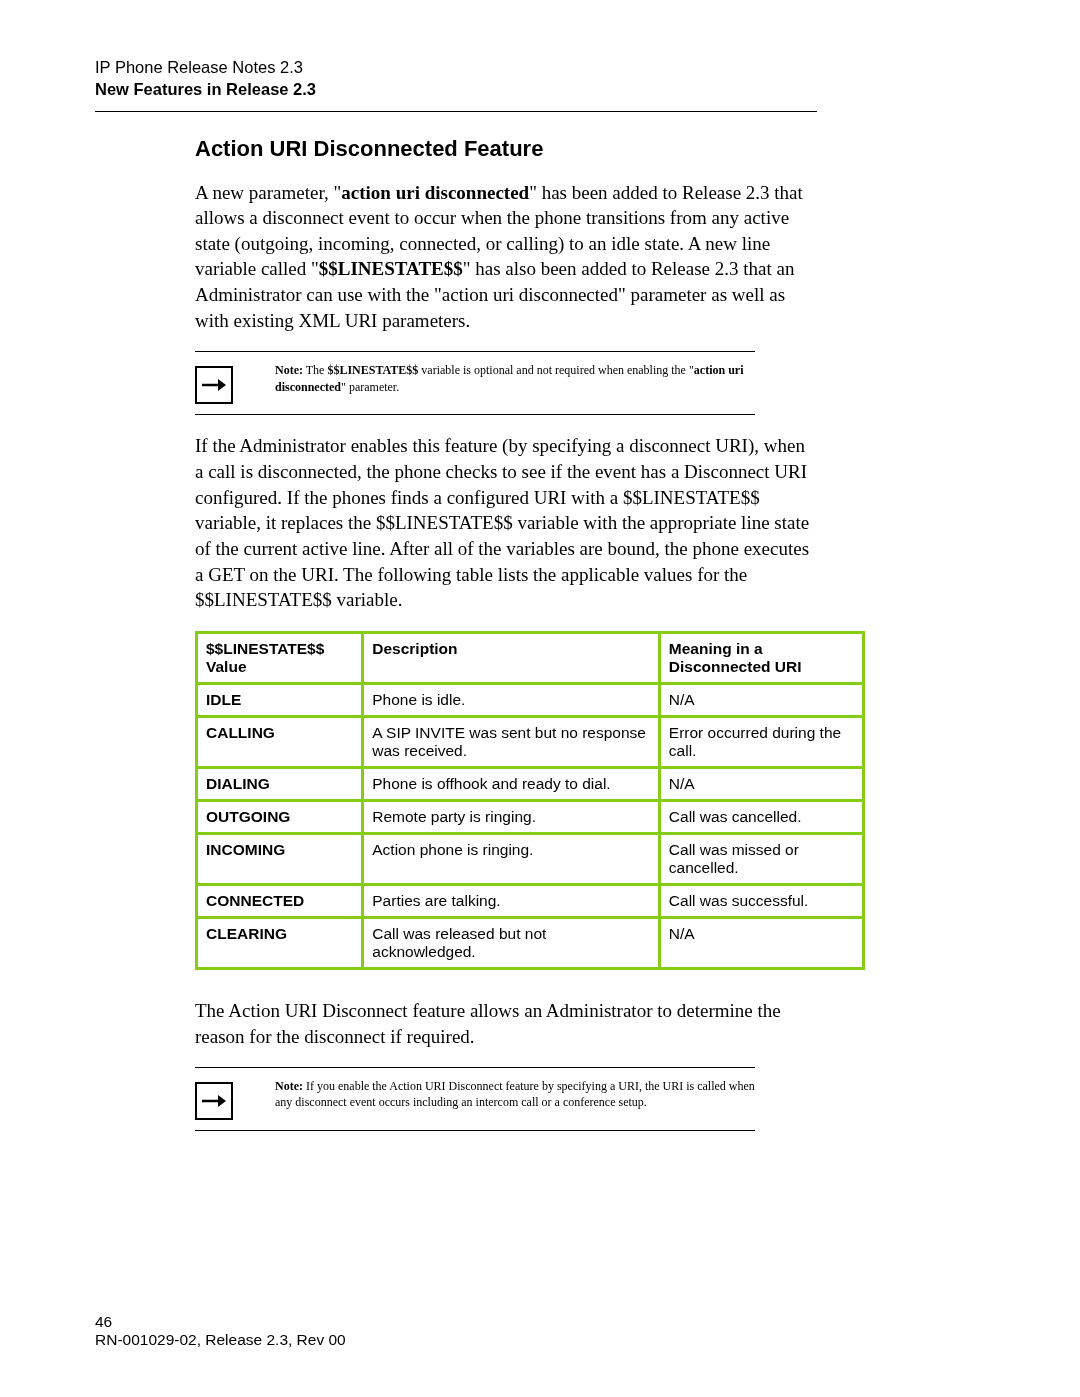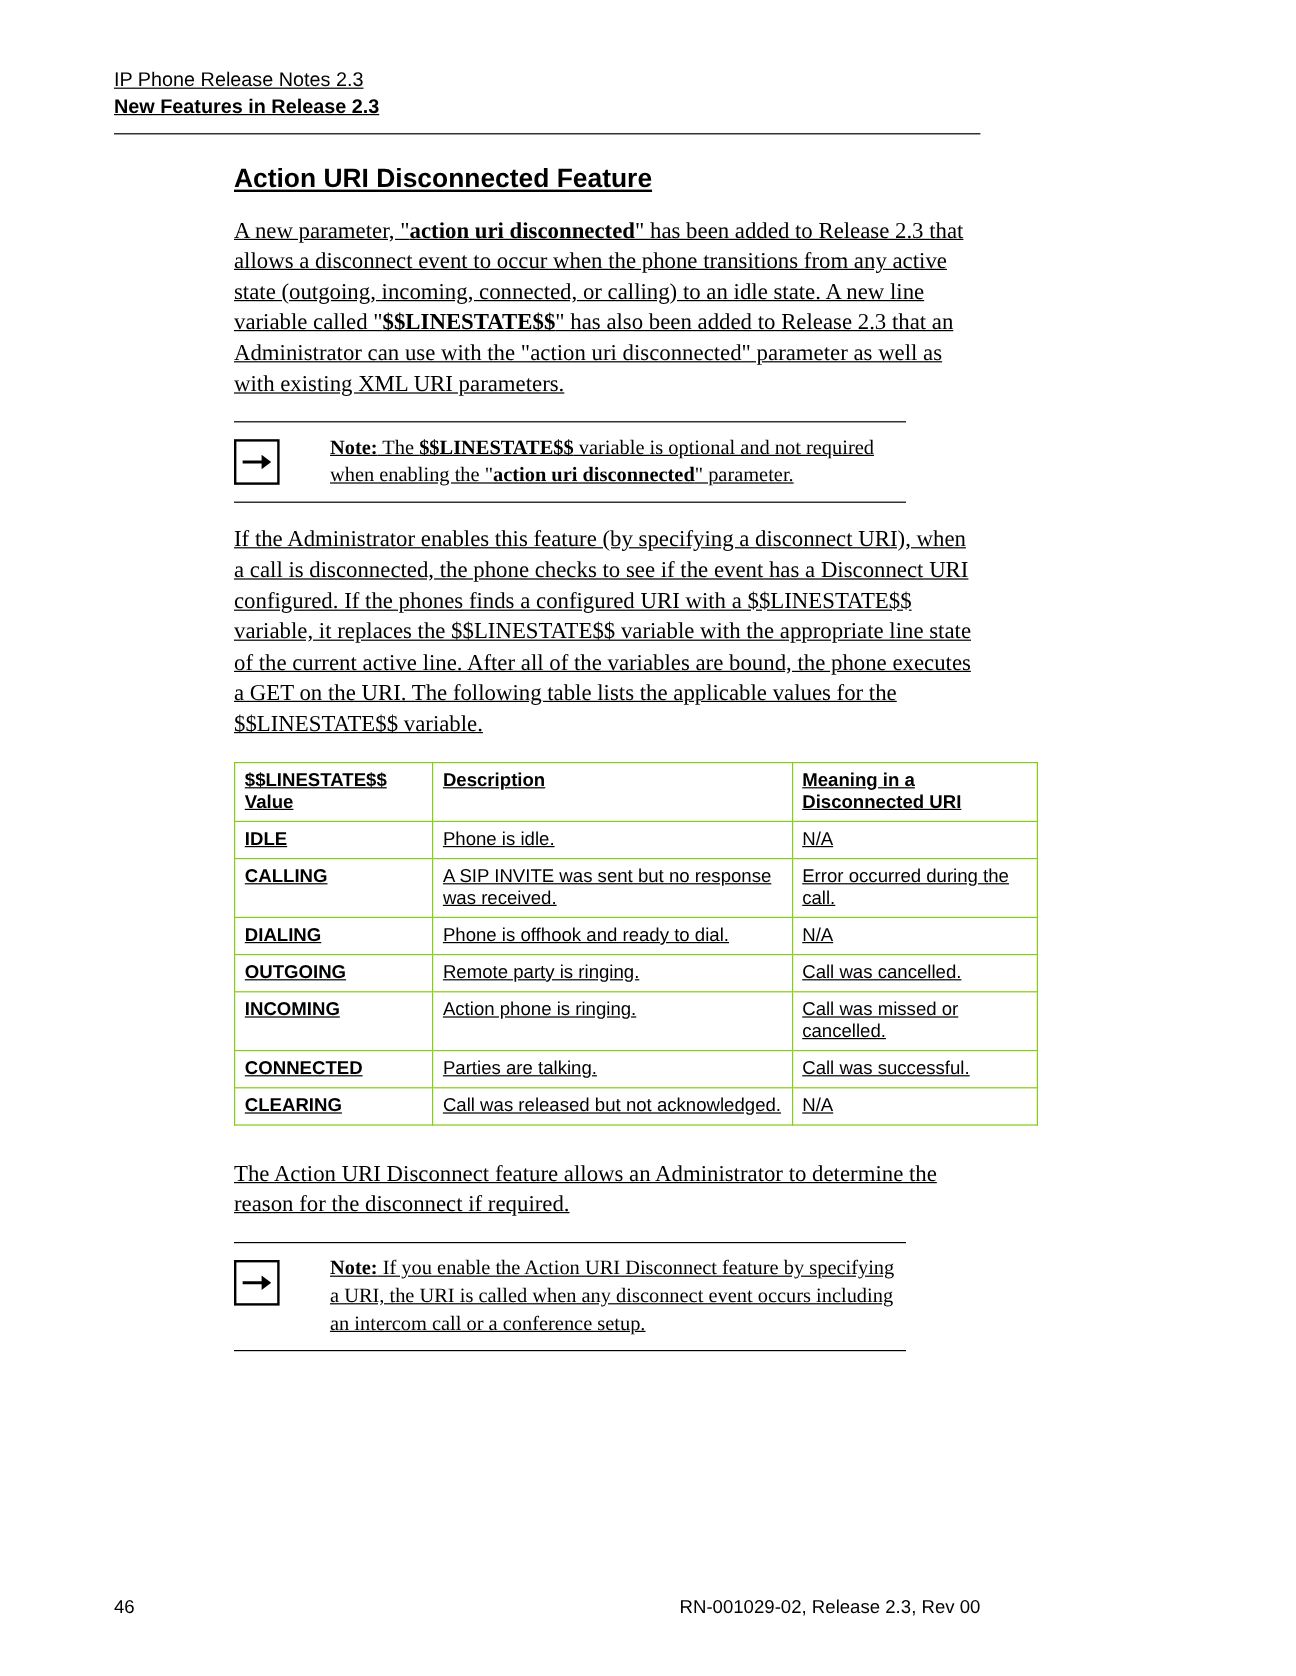--- a/index.html
+++ b/index.html
@@ -8,21 +8,20 @@
     background: #fff;
     font-family: "Times New Roman", Times, serif;
     color: #000;
   }
   .page {
     width: 912px;
     min-height: 1397px;
     padding: 56px 95px 40px 95px;
     box-sizing: border-box;
     position: relative;
-    text-decoration: underline;
   }
   .running-head {
     font-family: Arial, Helvetica, sans-serif;
     font-size: 16.5px;
     line-height: 1.35;
   }
   .running-head .bold {
     font-weight: bold;
   }
   .hr-top {
@@ -67,51 +66,52 @@
     border: 2px solid #000;
     box-sizing: border-box;
     margin-right: 42px;
     display: flex;
     align-items: center;
     justify-content: center;
     flex: 0 0 auto;
     margin-top: 4px;
   }
   .note-text {
-    font-size: 17px;
+    font-size: 12px;
     line-height: 1.35;
     flex: 1;
   }
   table.data {
     border-collapse: collapse;
     width: 670px;
     margin: 12px 0 28px 0;
     font-family: Arial, Helvetica, sans-serif;
     font-size: 15.5px;
   }
   table.data th, table.data td {
-    border: 1px solid #84cc16;
+    border: 3px solid #84cc16;
     padding: 6px 8px;
     text-align: left;
     vertical-align: top;
   }
   table.data th {
     font-weight: bold;
   }
   td.center { text-align: center; }
   td.val { font-weight: bold; }
   .footer {
     position: absolute;
     bottom: 48px;
     left: 95px;
     right: 95px;
     display: flex;
     justify-content: space-between;
     font-family: Arial, Helvetica, sans-serif;
     font-size: 15.5px;
+    flex-direction: column;
   }
 </style>
 </head>
 <body>
 
 <div class="page">
 
   <div class="running-head">
     <div>IP Phone Release Notes 2.3</div>
     <div class="bold">New Features in Release 2.3</div>

